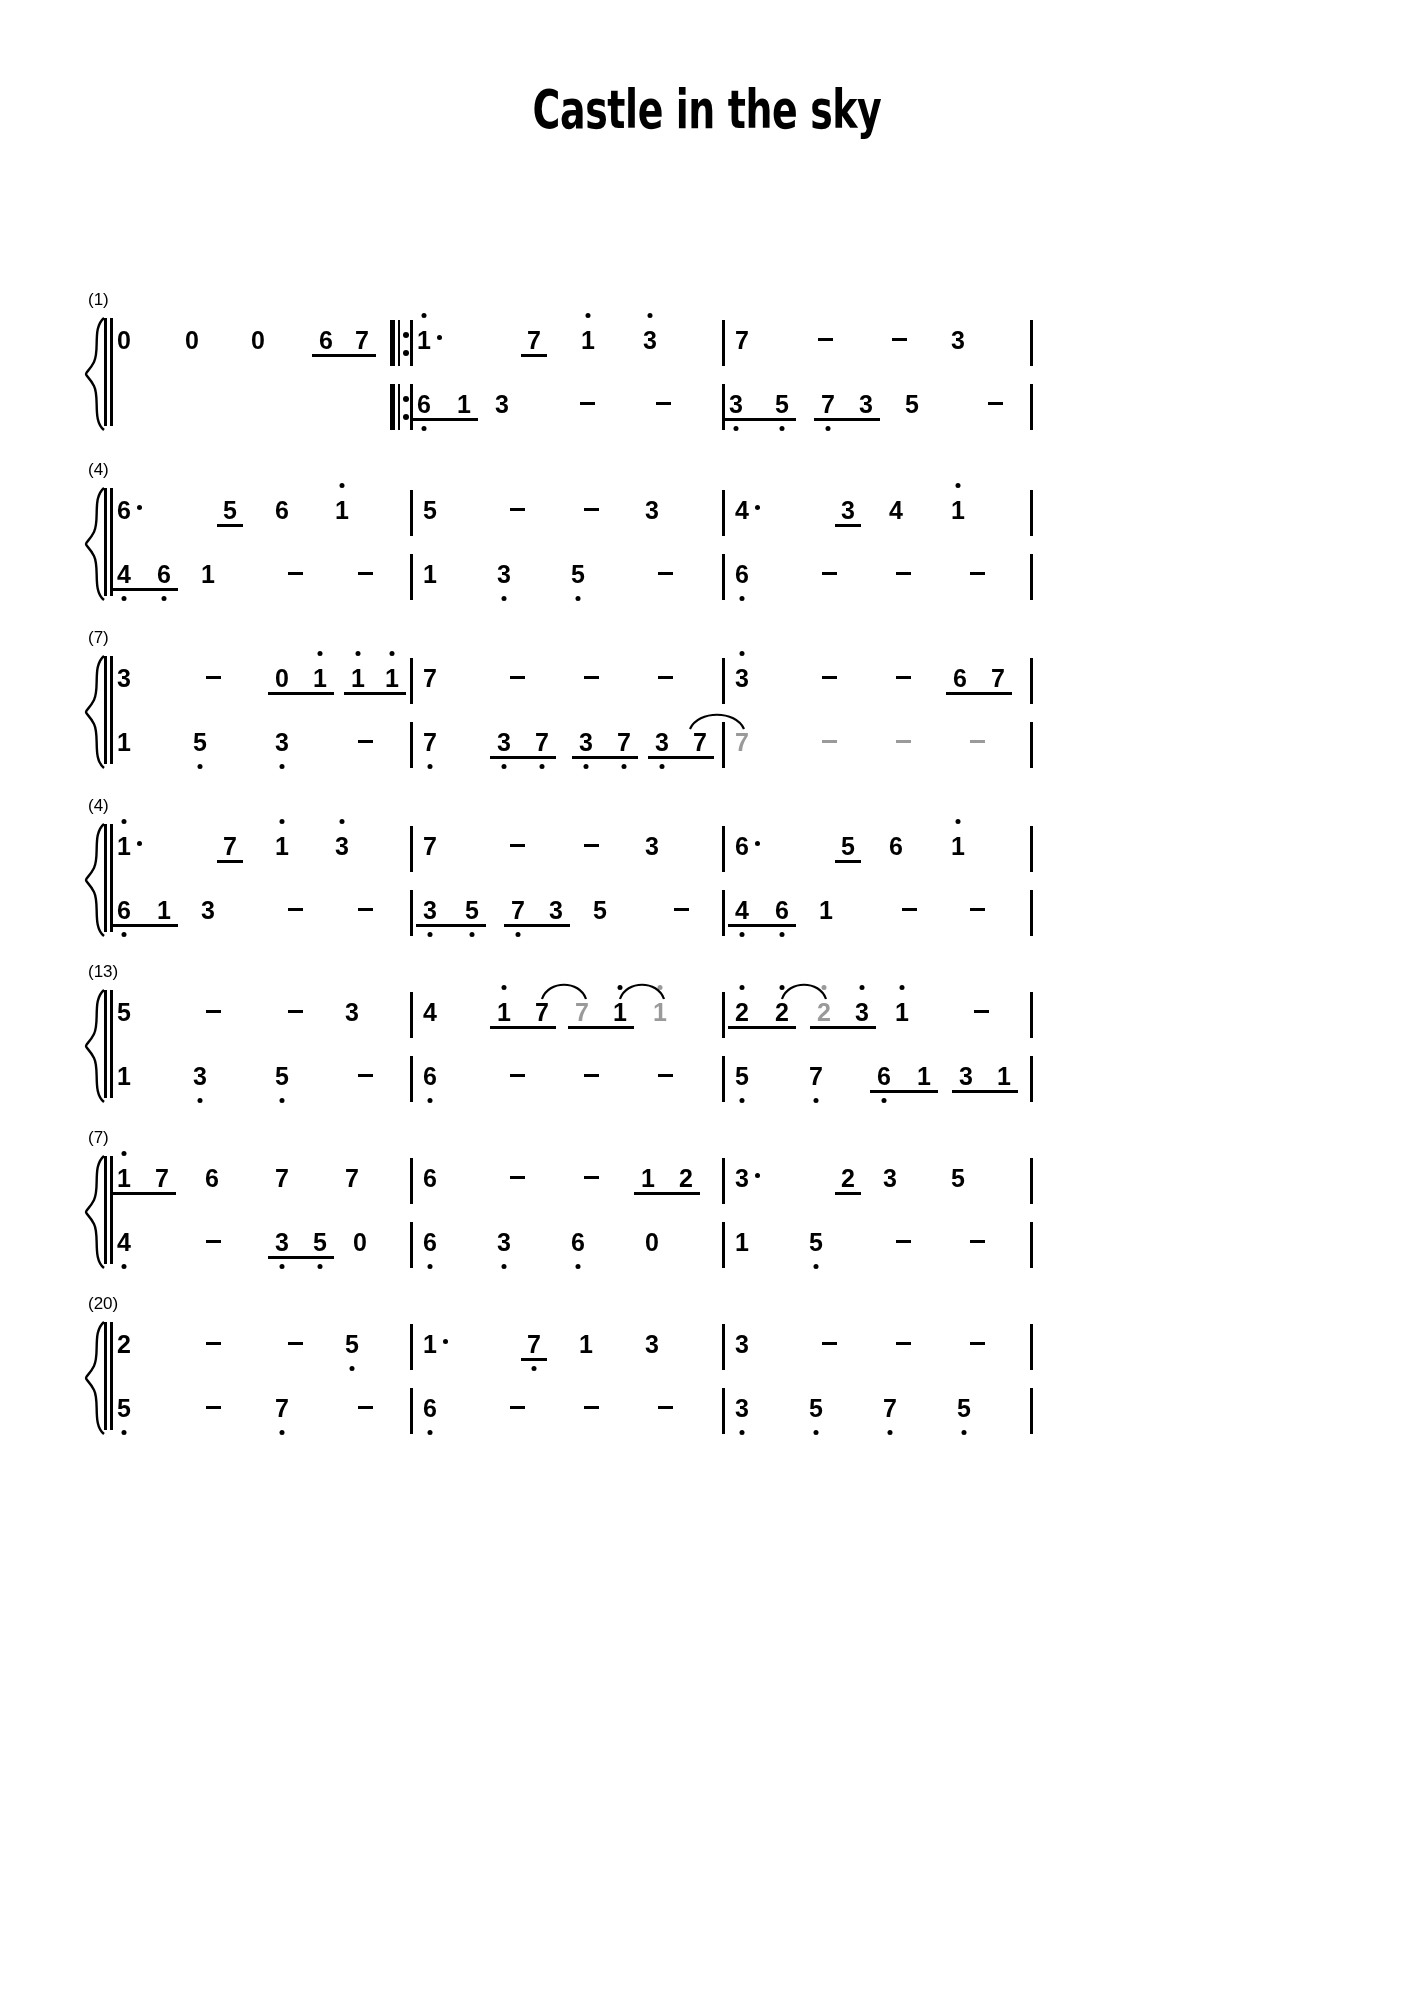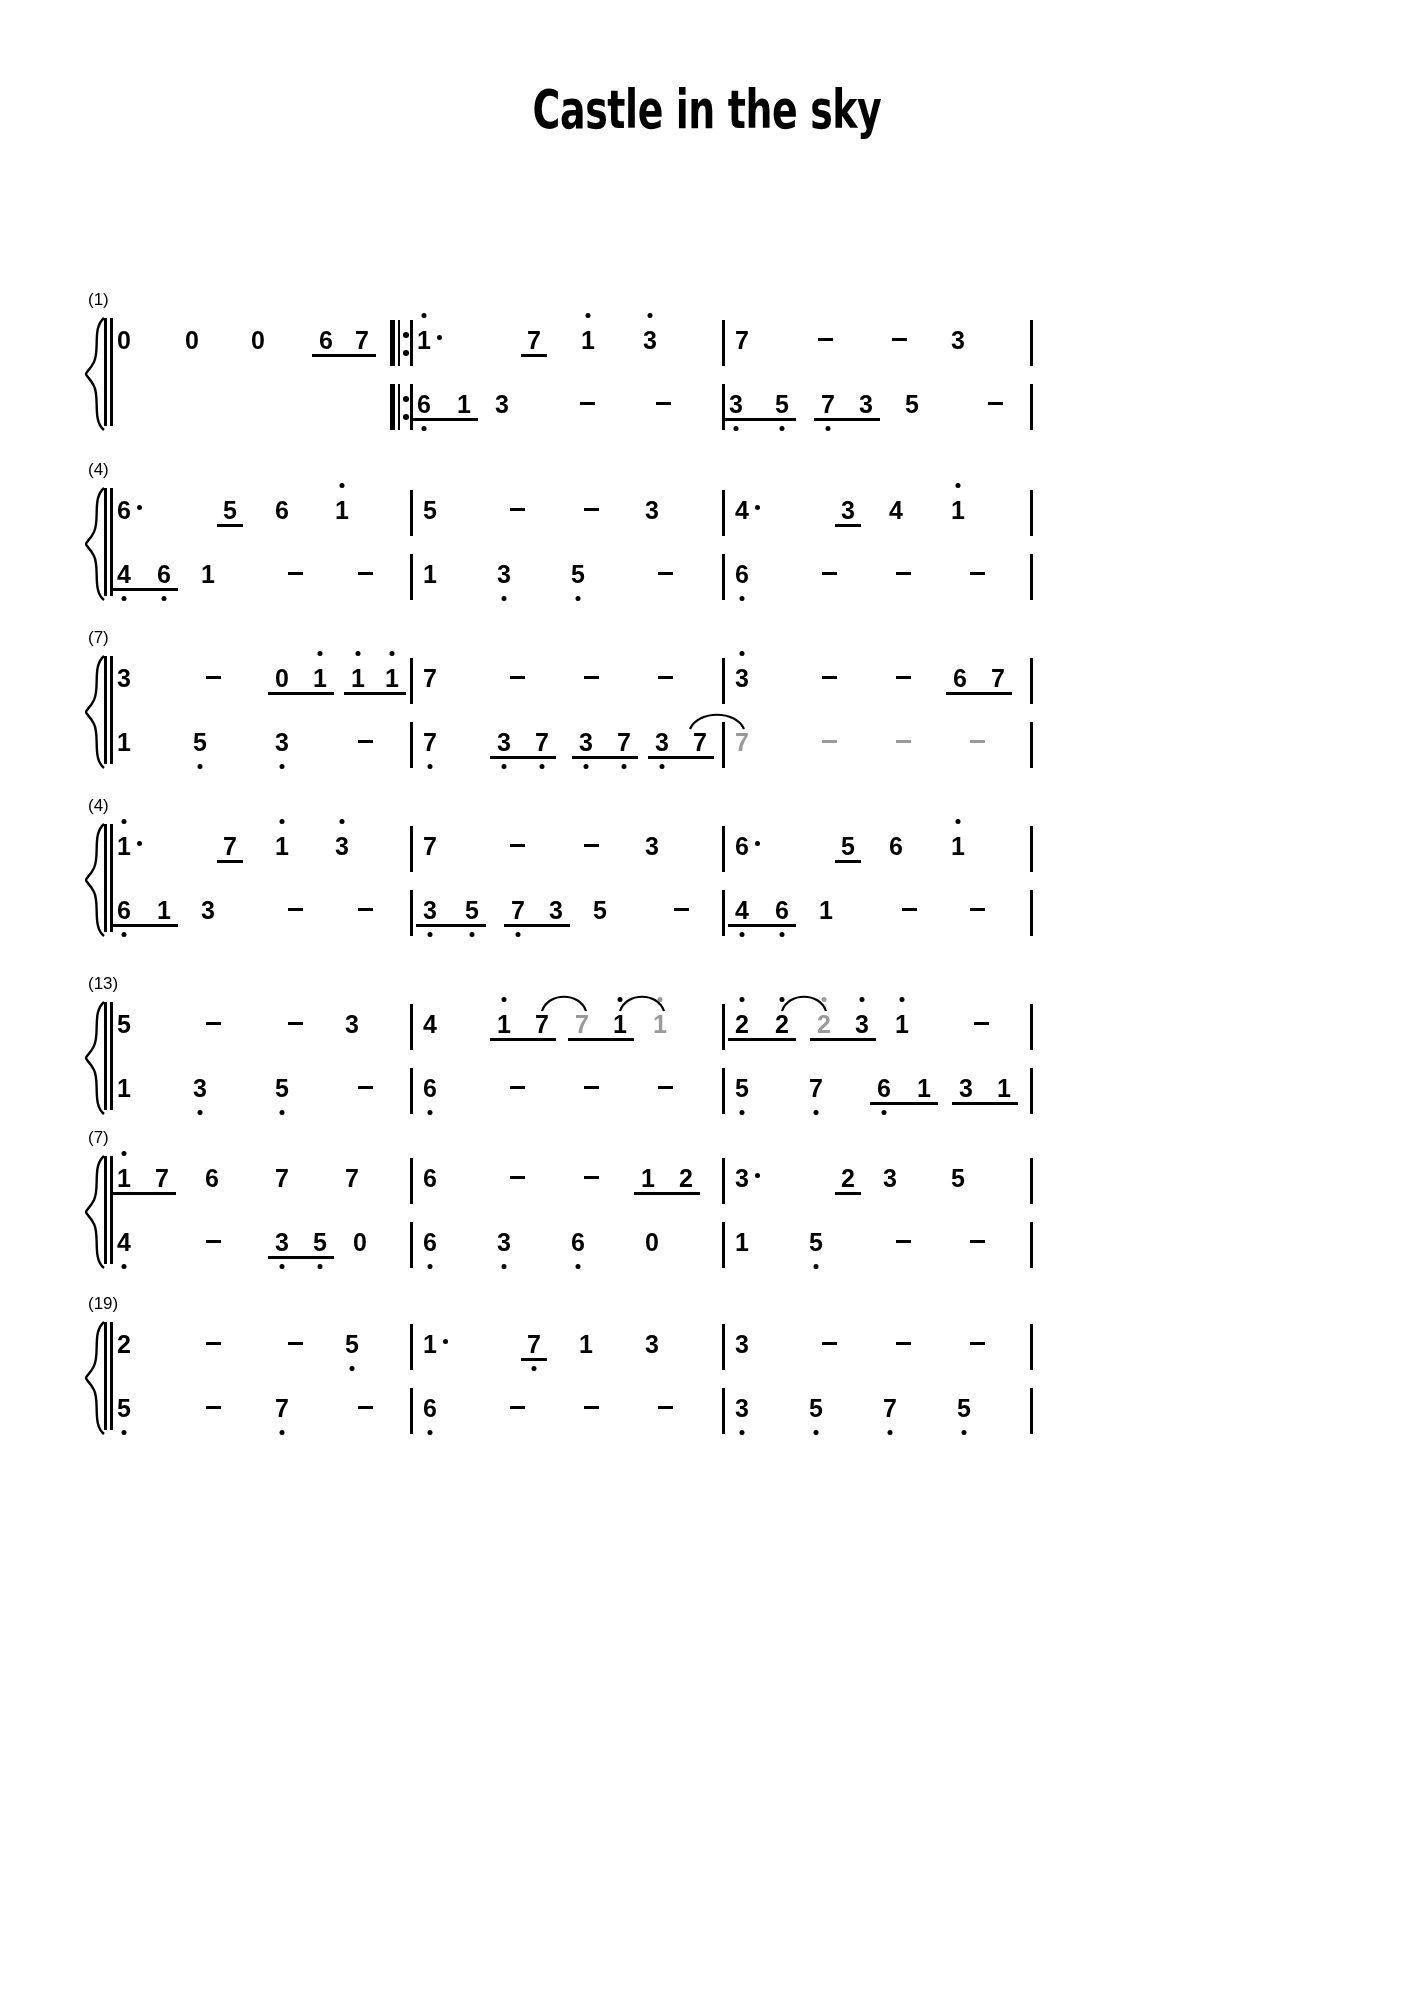--- a/index.html
+++ b/index.html
@@ -360,21 +360,21 @@
           <div class="dash" style="left: 970px;"></div>
           <div class="beam" style="left: 110px; width: 68px;"></div>
           <div class="beam" style="left: 416px; width: 70px;"></div>
           <div class="beam" style="left: 504px; width: 66px;"></div>
           <div class="beam" style="left: 728px; width: 68px;"></div>
           <div class="bar" style="left: 410px;"></div>
           <div class="bar" style="left: 722px;"></div>
           <div class="endbar" style="left: 1030px;"></div>
         </div>
       </div>
-      <div class="system" style="top: 962px; height: 150px; margin-top: 12px;">
+      <div class="system" style="top: 962px; height: 150px;">
         <div class="measure-no">(13)</div>
         <div class="brace"><svg width="24" height="116" viewBox="0 0 24 116">
             <path d="M20 2 C8 12 16 34 10 46 C6 54 2 56 2 58 C2 60 6 62 10 70 C16 82 8 104 20 114" fill="none" stroke="#000" stroke-width="2.4"></path>
           </svg></div>
         <div class="left-bar"></div>
         <div class="left-bar2"></div>
         <div class="row treble">
           <div class="nt" style="left: 111px;">5</div>
           <div class="dash" style="left: 206px;"></div>
           <div class="dash" style="left: 288px;"></div>
@@ -479,21 +479,21 @@
           <div class="nt" style="left: 803px;">5<span class="dotBelow"></span></div>
           <div class="dash" style="left: 896px;"></div>
           <div class="dash" style="left: 970px;"></div>
           <div class="beam" style="left: 268px; width: 66px;"></div>
           <div class="bar" style="left: 410px;"></div>
           <div class="bar" style="left: 722px;"></div>
           <div class="endbar" style="left: 1030px;"></div>
         </div>
       </div>
       <div class="system" style="top: 1294px; height: 150px;">
-        <div class="measure-no">(19)</div>
+        <div class="measure-no">(20)</div>
         <div class="brace"><svg width="24" height="116" viewBox="0 0 24 116">
             <path d="M20 2 C8 12 16 34 10 46 C6 54 2 56 2 58 C2 60 6 62 10 70 C16 82 8 104 20 114" fill="none" stroke="#000" stroke-width="2.4"></path>
           </svg></div>
         <div class="left-bar"></div>
         <div class="left-bar2"></div>
         <div class="row treble">
           <div class="nt" style="left: 111px;">2</div>
           <div class="dash" style="left: 206px;"></div>
           <div class="dash" style="left: 288px;"></div>
           <div class="nt" style="left: 339px;">5<span class="dotBelow"></span></div>

